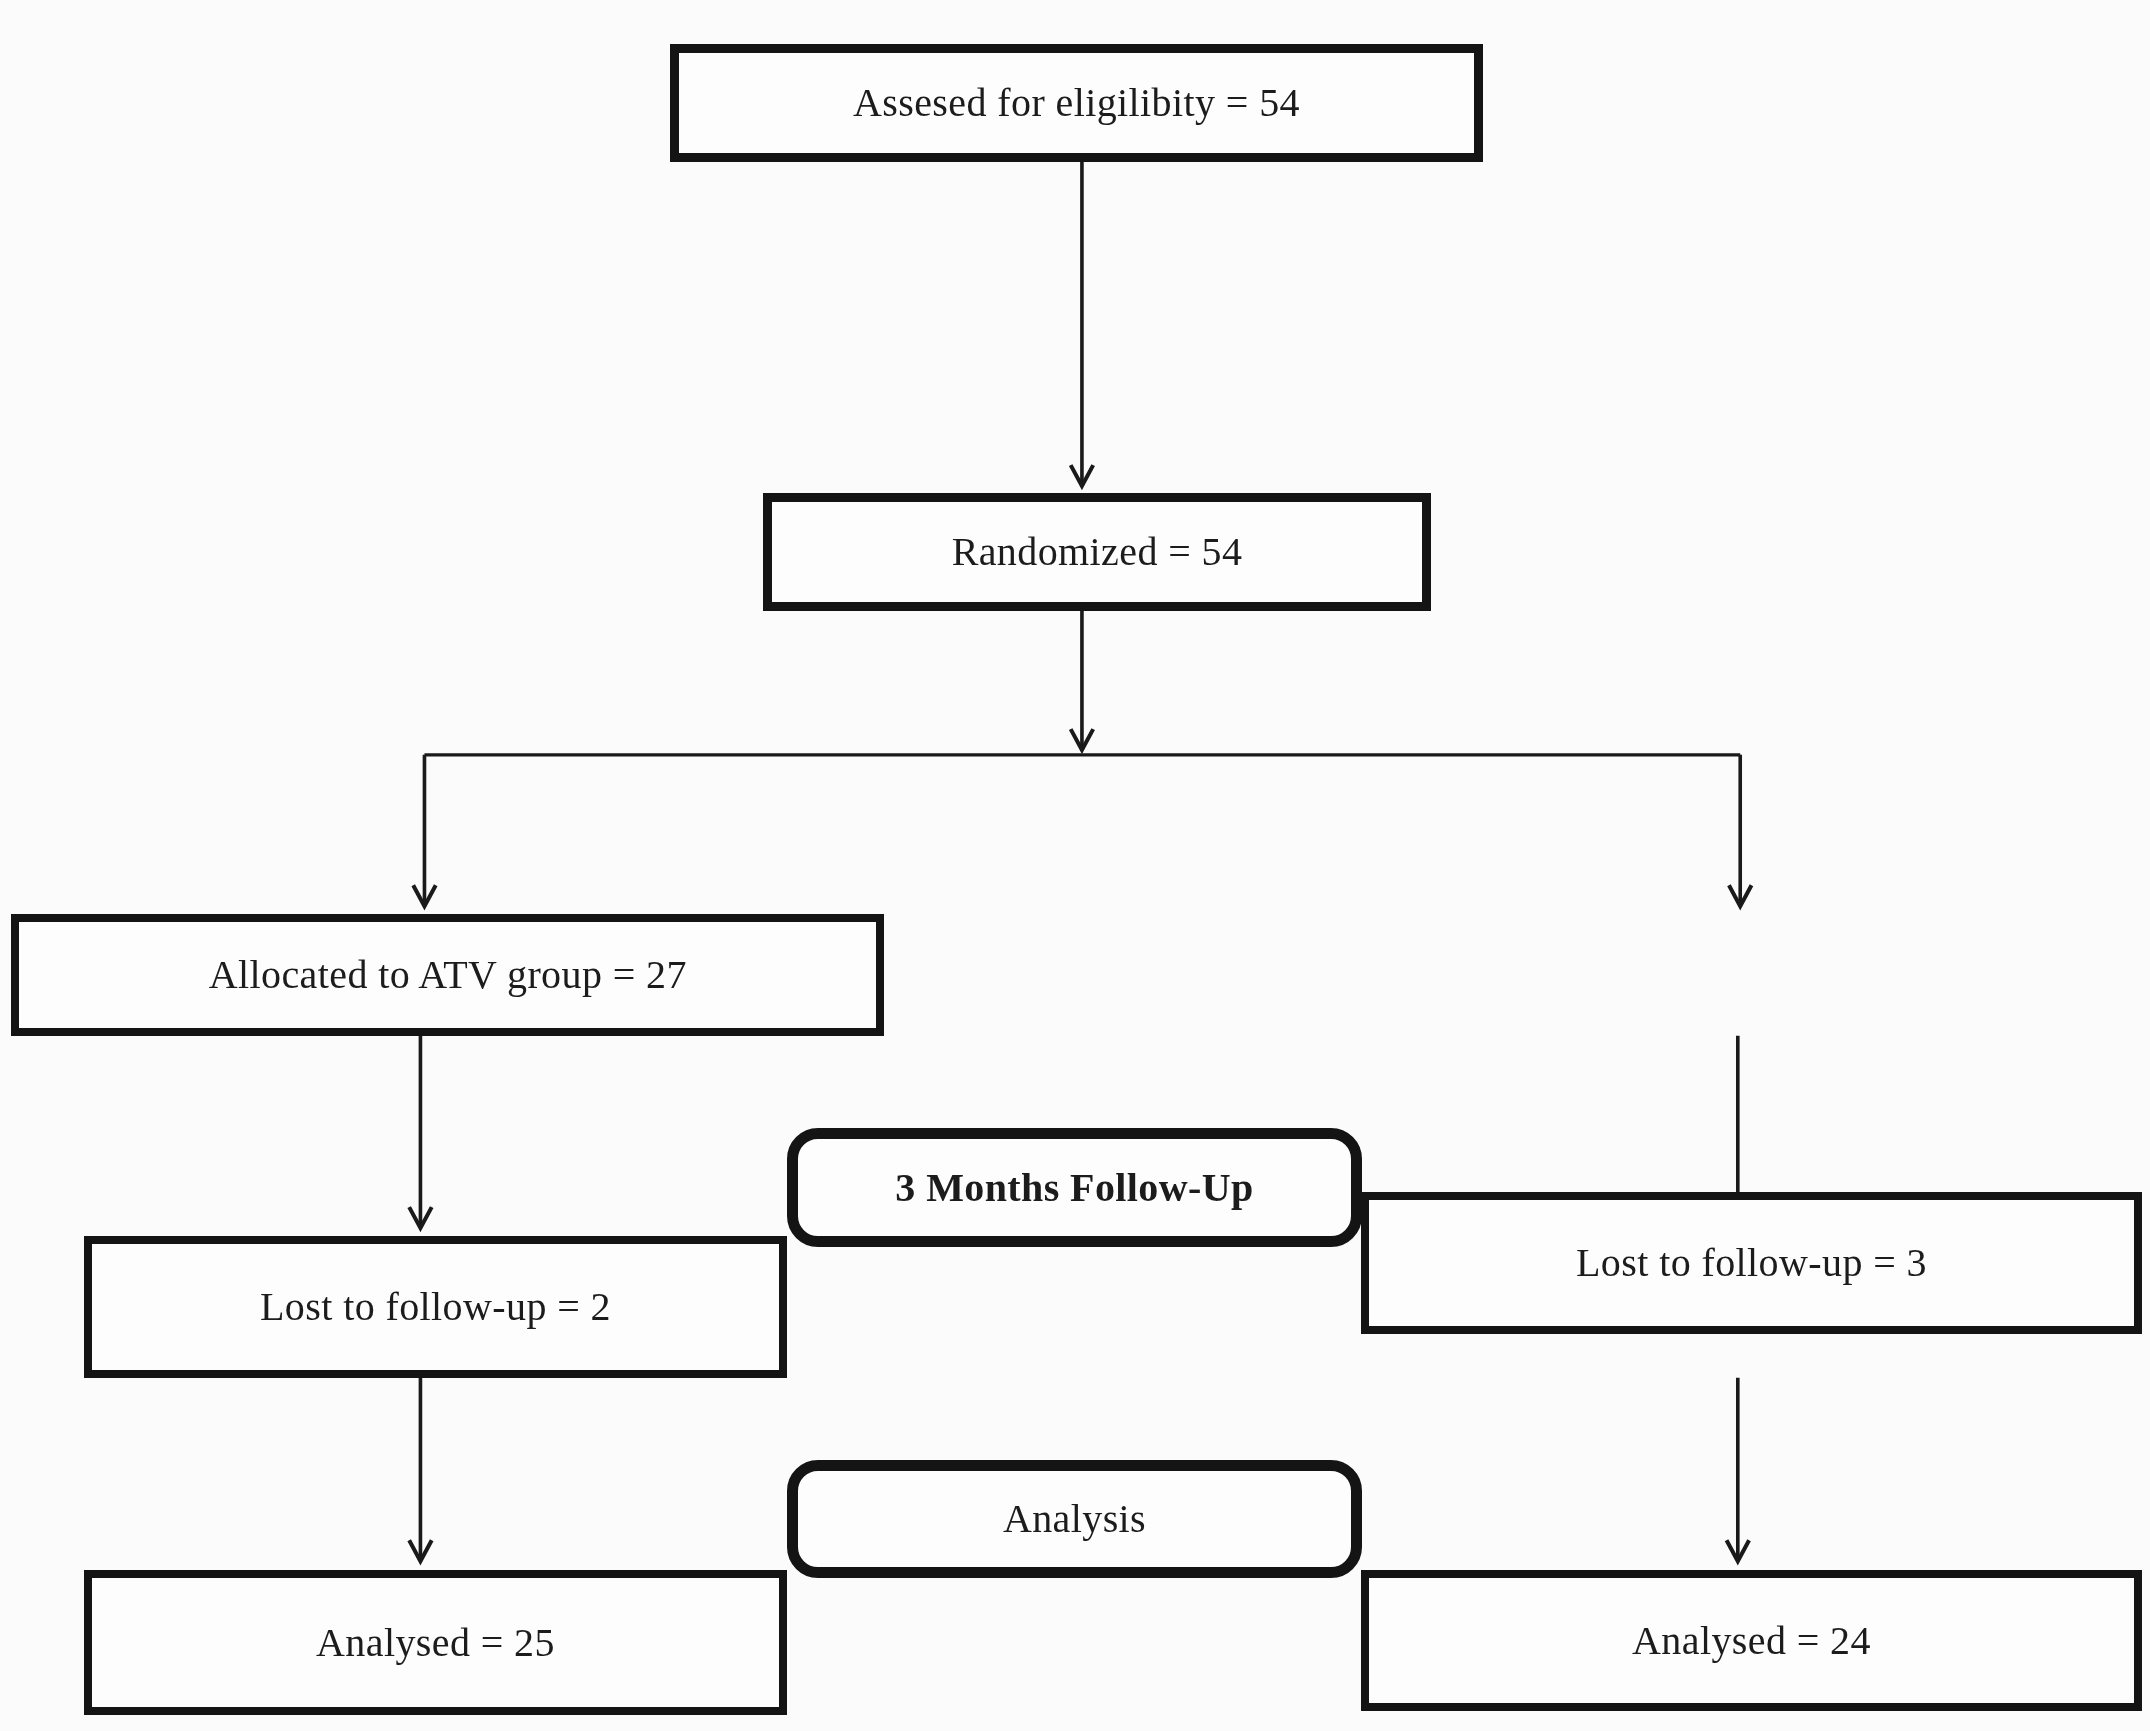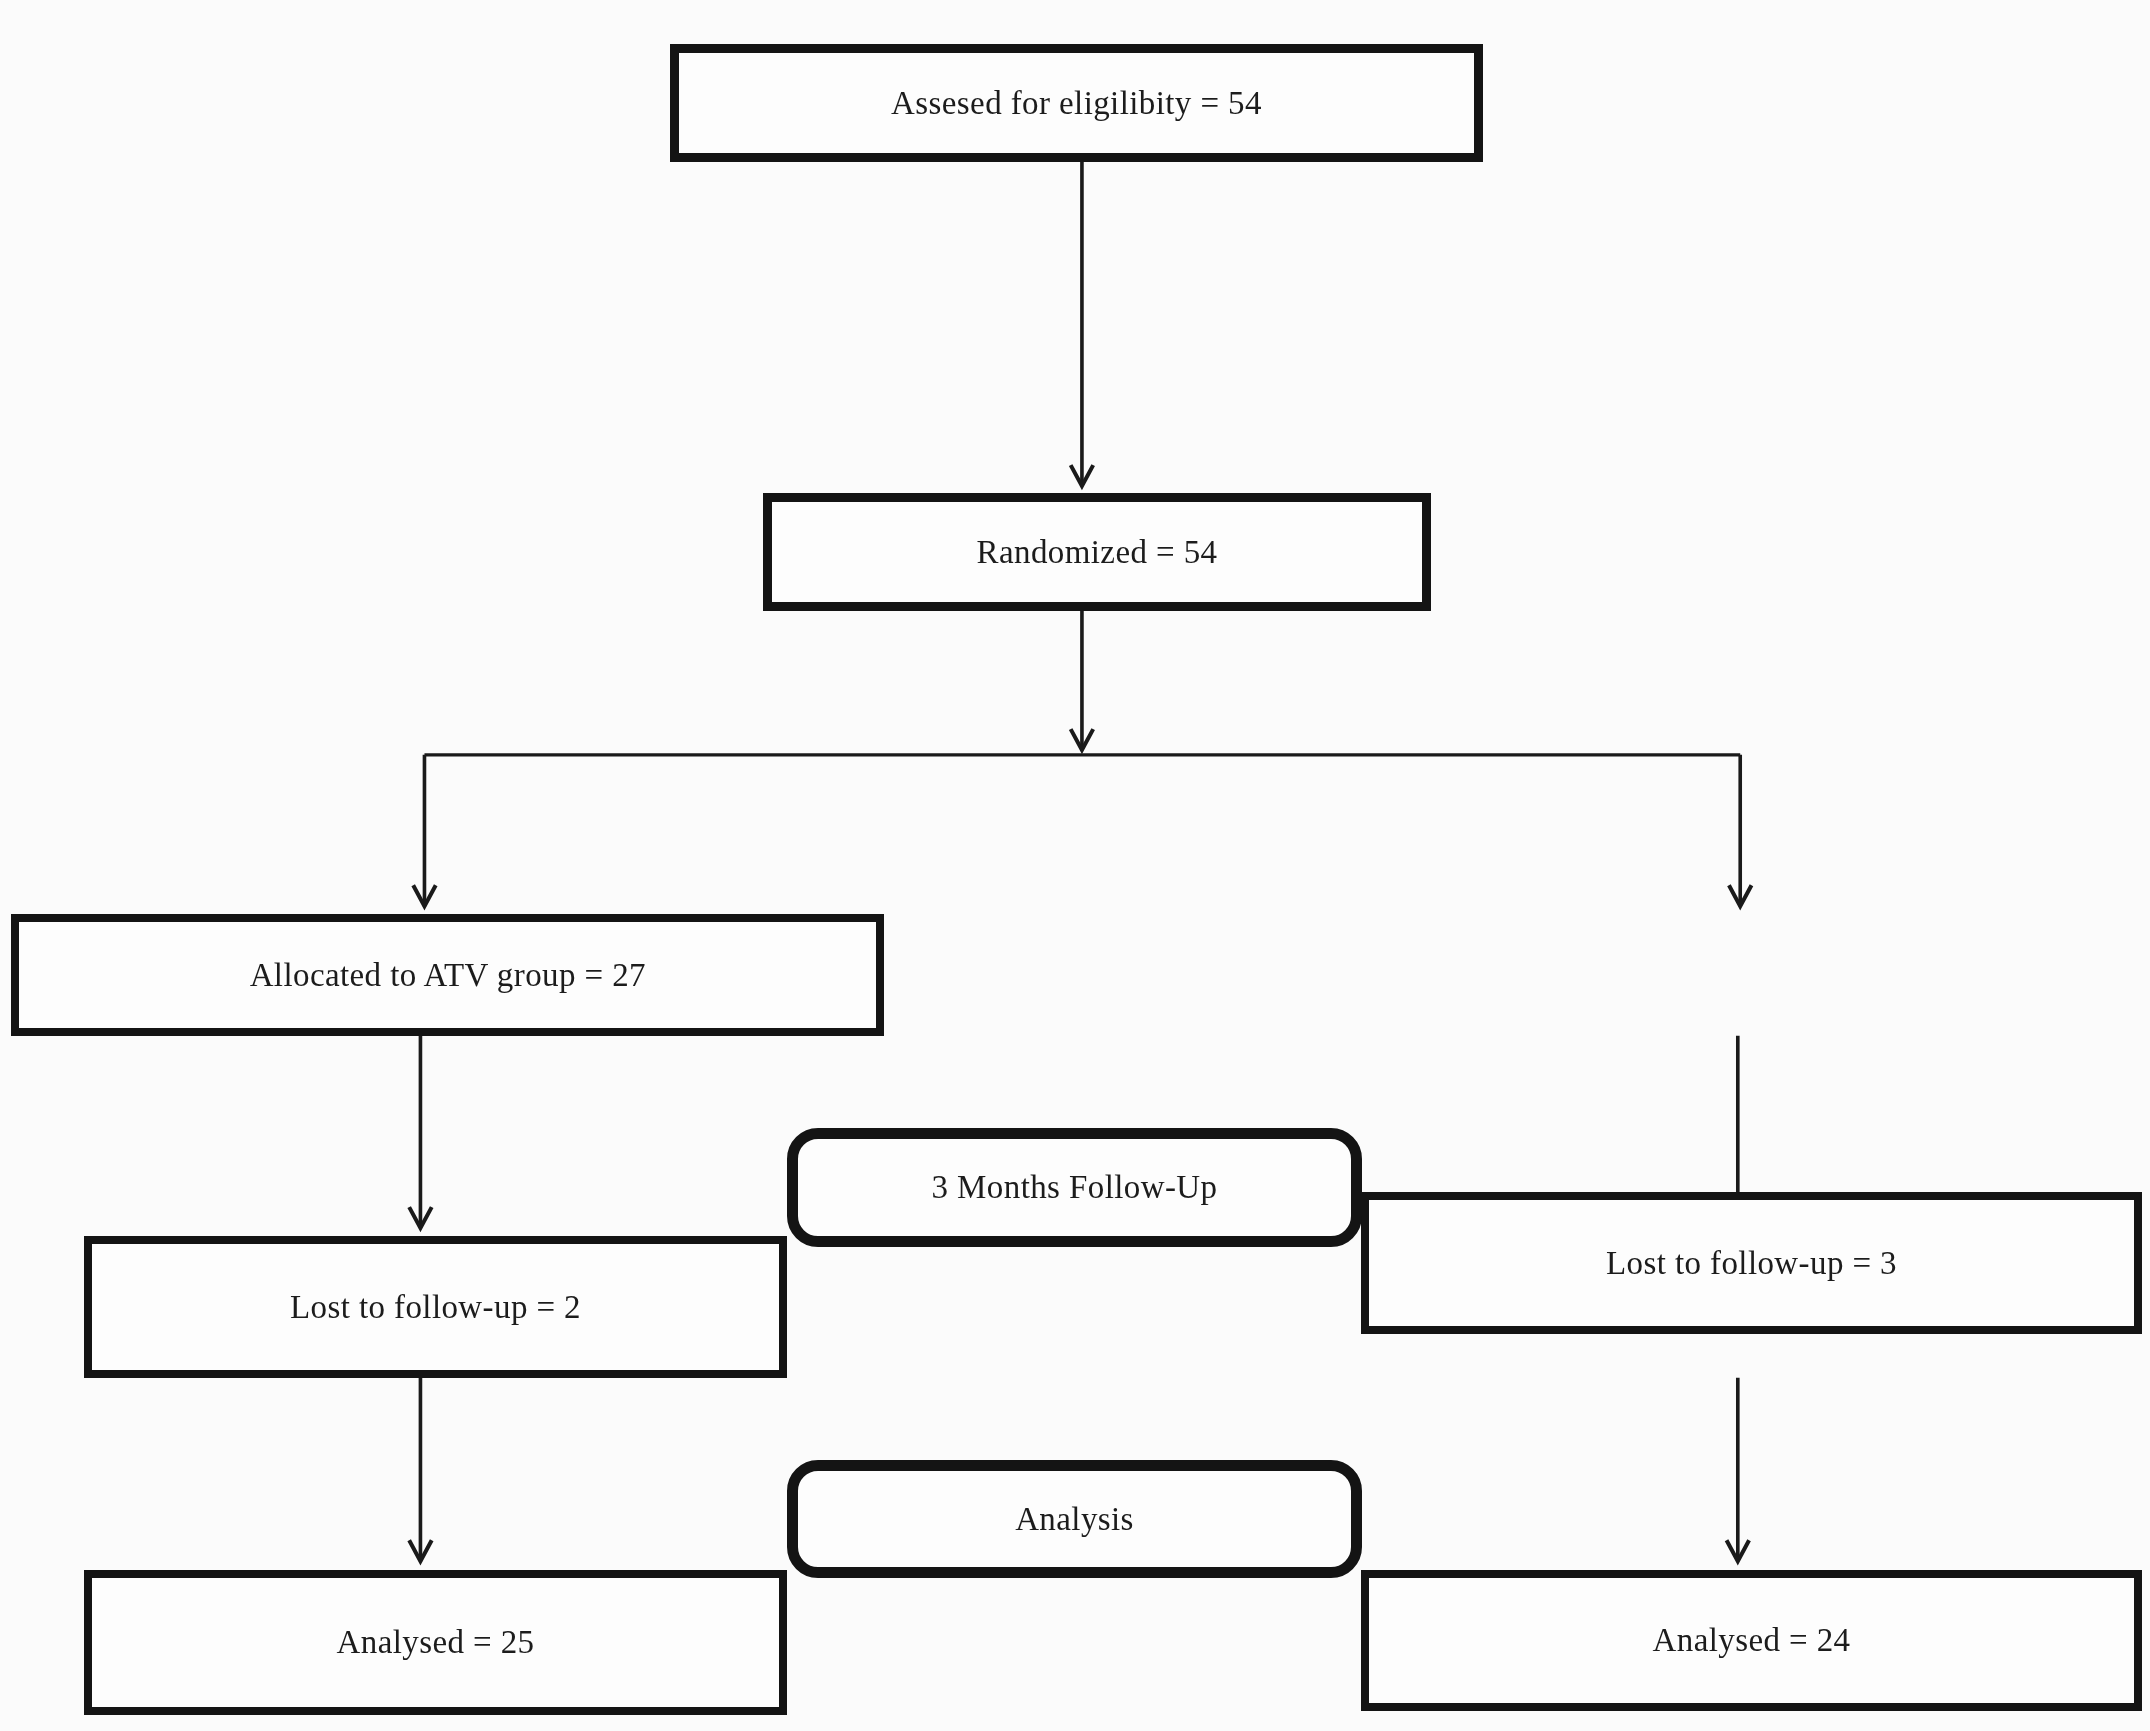--- a/index.html
+++ b/index.html
@@ -23,21 +23,21 @@
   }
   .box {
     position: absolute;
     box-sizing: border-box;
     display: flex;
     align-items: center;
     justify-content: center;
     text-align: center;
     background: #fdfdfd;
     color: #1c1c1c;
-    font-size: 33px;
+    font-size: 40px;
     line-height: 1.1;
     letter-spacing: 0.4px;
     white-space: nowrap;
   }
   .rect {
     border: 8px solid #141414;
     z-index: 2;
   }
   .rect.heavy {
     border-width: 9.7px;
@@ -84,21 +84,21 @@
   <div class="box rect heavy" style="left:763px; top:493px; width:668px; height:118px;">Randomized = 54</div>
 
   <div class="box rect" style="left:11.3px; top:914px; width:873px; height:122px;">Allocated to ATV group = 27</div>
 
 
 
   <div class="box rect" style="left:84px; top:1236px; width:703px; height:142px;">Lost to follow-up = 2</div>
 
   <div class="box rect" style="left:1361px; top:1192px; width:781px; height:142px;">Lost to follow-up = 3</div>
 
-  <div class="box stage" style="left:787px; top:1128px; width:575px; height:119px;">3 Months Follow-Up</div>
+  <div class="box stage" style="left:787px; top:1128px; width:575px; height:119px;font-weight:bold;">3 Months Follow-Up</div>
 
   <div class="box rect" style="left:84px; top:1570px; width:703px; height:145px;">Analysed = 25</div>
 
   <div class="box rect" style="left:1361px; top:1570px; width:781px; height:141px;">Analysed = 24</div>
 
   <div class="box stage" style="left:787px; top:1460px; width:575px; height:118px;">Analysis</div>
 
 </div>
 
 

